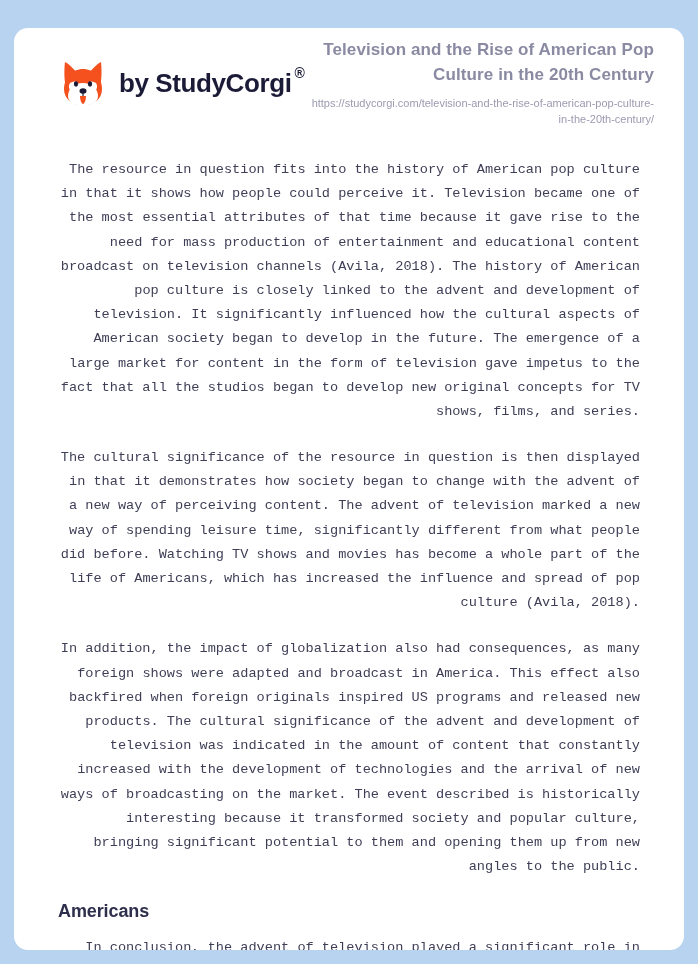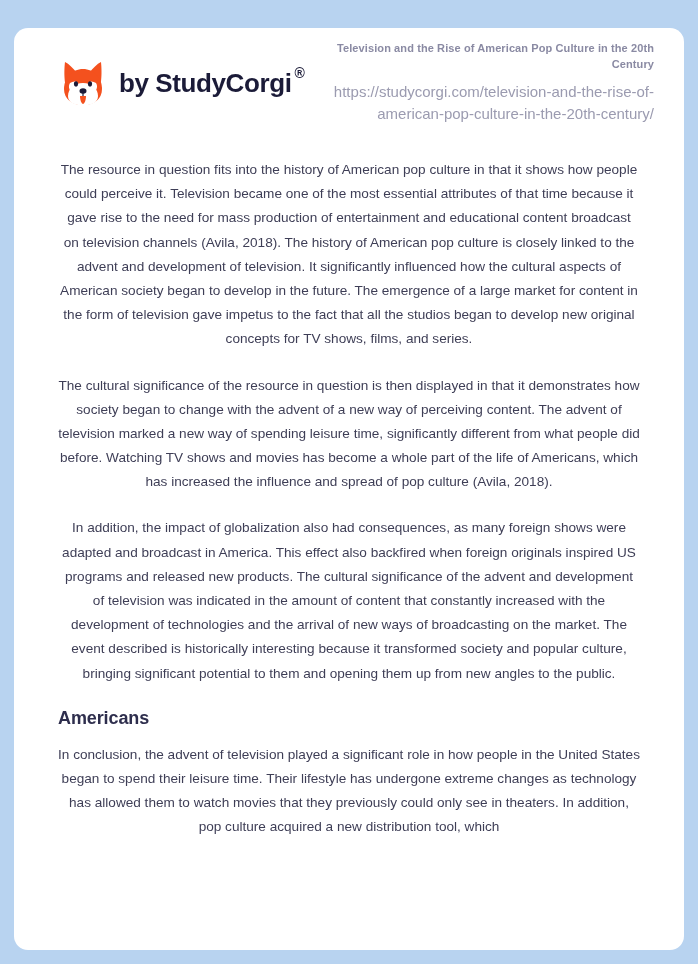--- a/index.html
+++ b/index.html
@@ -70,44 +70,45 @@
     position: relative;
     top: -4px;
   }
   .header-meta {
     flex: 0 1 auto;
     text-align: right;
     max-width: 345px;
     padding-top: 6px;
   }
   .doc-title {
-    font-size: 11px;
+    font-size: 17px;
     font-weight: bold;
     color: #8a8aa3;
     line-height: 1.45;
     letter-spacing: 0.1px;
     margin: 0 0 8px 0;
   }
   .doc-url {
-    font-size: 15px;
+    font-size: 11px;
     color: #9b9bb0;
     line-height: 1.45;
     margin: 0;
     word-break: break-word;
   }
   
   .doc-body {
     padding: 26px 44px 0 44px;
   }
   .doc-body p {
     font-size: 13.6px;
     line-height: 1.78;
     color: #3e3e56;
     margin: 0 0 22px 0;
-    text-align: center;
+    text-align: right;
+    font-family: Liberation Mono, monospace;
   }
   .doc-body p:last-child {
     margin-bottom: 10px;
   }
   h2.section-heading {
     font-size: 18px;
     font-weight: bold;
     color: #2e2e4d;
     margin: 20px 0 14px 0;
     letter-spacing: -0.1px;

